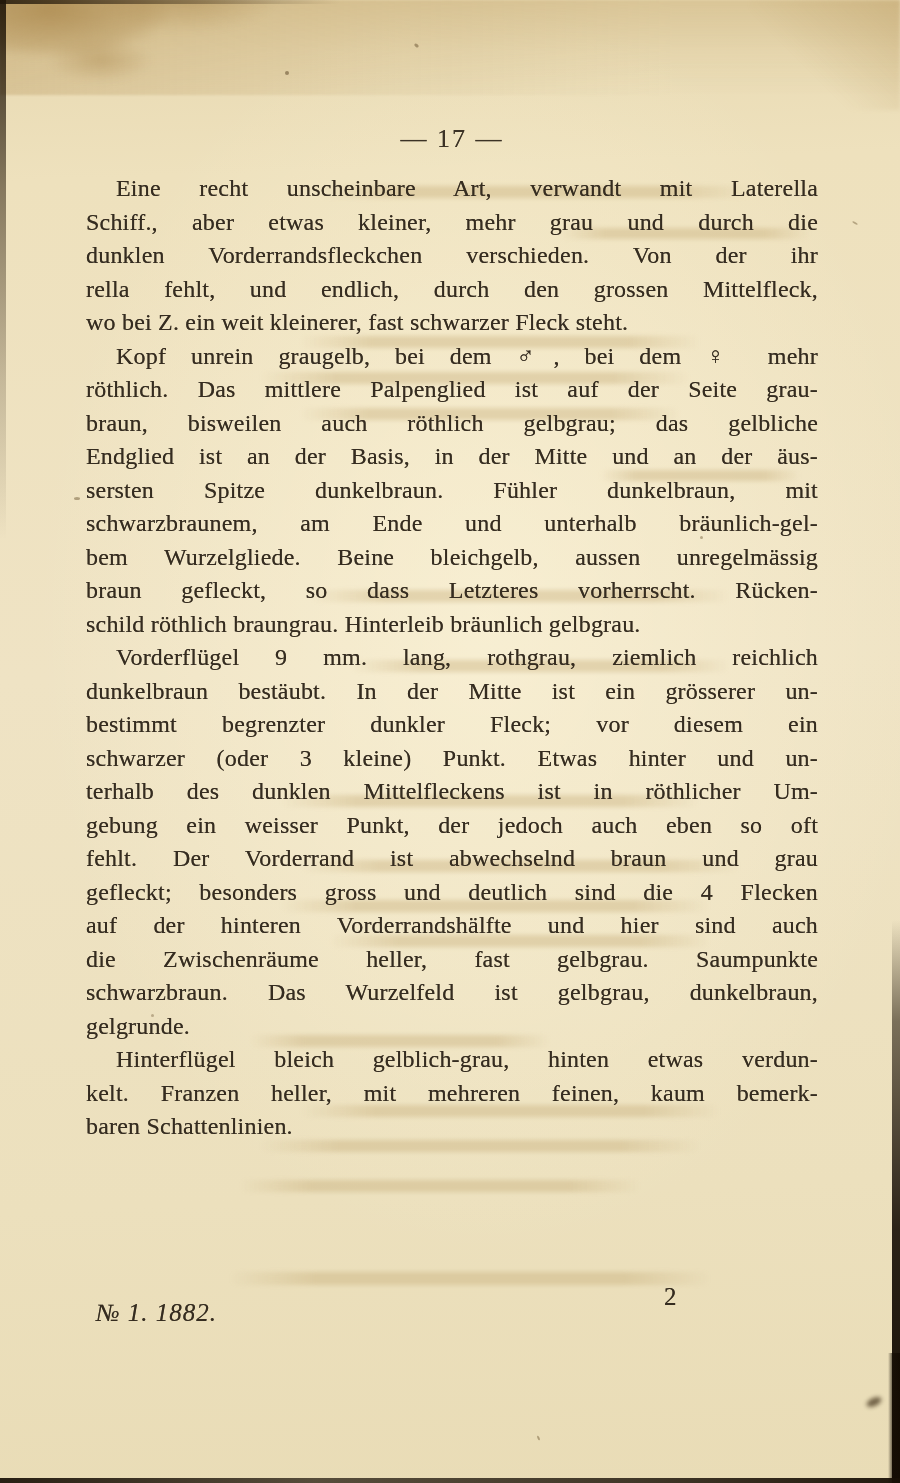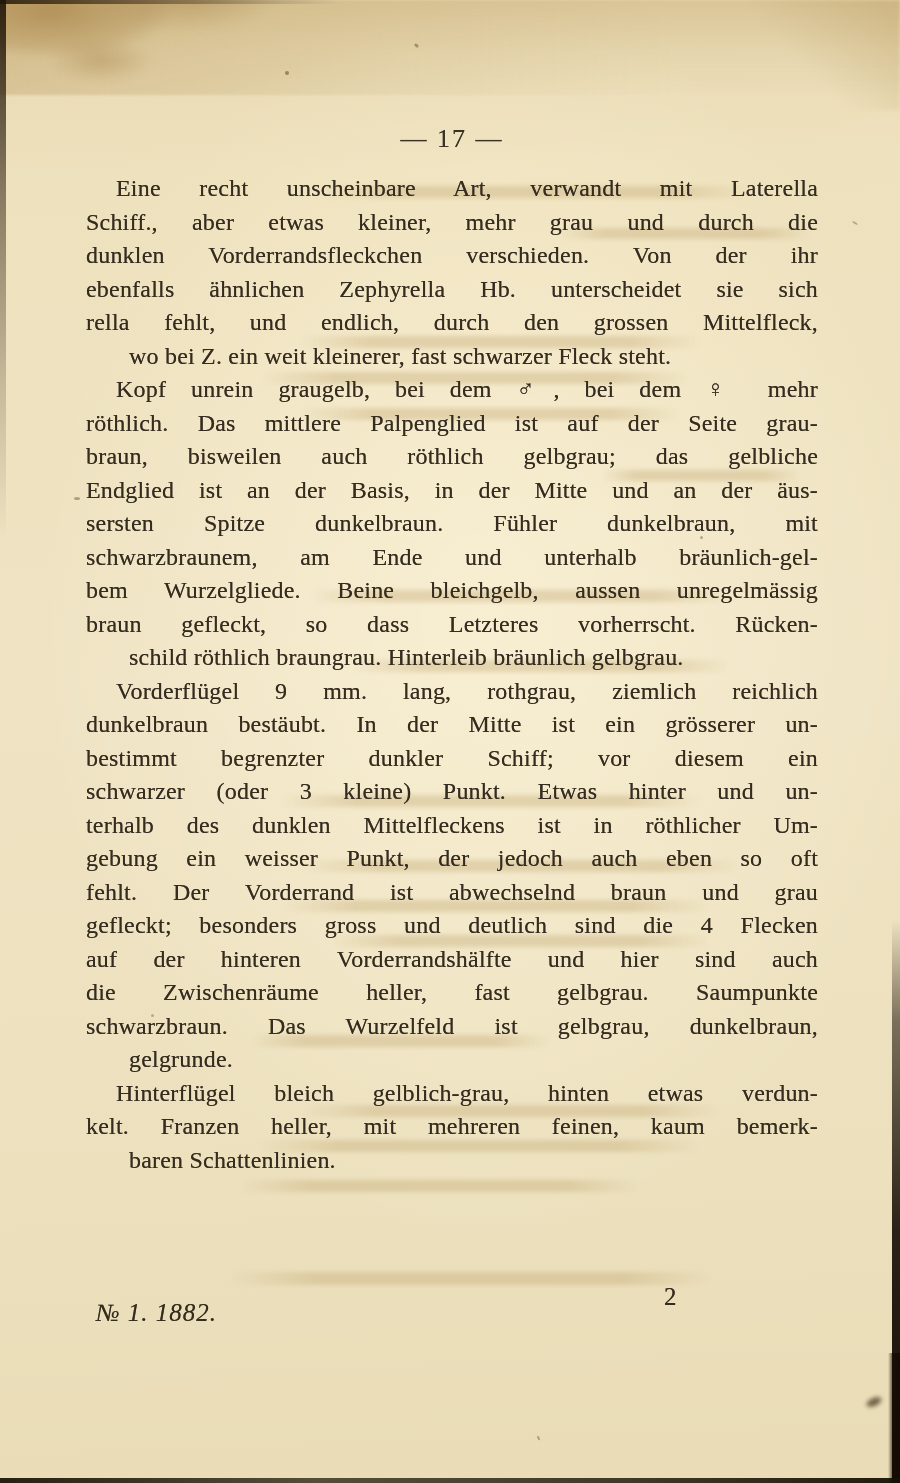--- a/index.html
+++ b/index.html
@@ -74,21 +74,21 @@
     color:#3b3225;
     text-shadow:0 0 .6px rgba(59,50,37,.75);
   }
   .text-block{
     position:absolute;top:172px;left:86px;width:732px;
     font-size:24px;line-height:33.5px;letter-spacing:.2px;
     text-shadow:0 0 .6px rgba(53,44,32,.7);
   }
   .line{text-align:justify;text-align-last:justify;height:33.5px;overflow:visible;}
   .line.first{text-indent:30px;}
-  .line.plast{text-align-last:left;margin-left:43px;}
+  .line.plast{text-align-last:left;}
   .page-footer{
     position:absolute;top:1283px;left:86px;width:732px;height:40px;
     font-size:25px;
     text-shadow:0 0 .6px rgba(53,44,32,.7);
   }
   .footer-issue{position:absolute;left:10px;top:16px;font-style:italic;letter-spacing:1px;}
   .footer-sig{position:absolute;left:578px;top:0;}
 </style>
 </head>
 <body>
@@ -134,39 +134,38 @@
 
   <div class="page-header">
     <span>— 17 —</span>
   </div>
 
   <div class="text-block" id="paragraphs">
       <div class="para">
         <div class="line first">Eine recht unscheinbare Art, verwandt mit Laterella</div>
         <div class="line">Schiff., aber etwas kleiner, mehr grau und durch die</div>
         <div class="line">dunklen Vorderrandsfleckchen verschieden. Von der ihr</div>
-        <div class="line">ebenfalls ähnlichen Zephyrella Hb. unterscheidet sie sich</div>
         <div class="line">rella fehlt, und endlich, durch den grossen Mittelfleck,</div>
         <div class="line plast">wo bei Z. ein weit kleinerer, fast schwarzer Fleck steht.</div>
       </div>
       <div class="para">
         <div class="line first">Kopf unrein graugelb, bei dem ♂, bei dem ♀ mehr</div>
         <div class="line">röthlich. Das mittlere Palpenglied ist auf der Seite grau-</div>
         <div class="line">braun, bisweilen auch röthlich gelbgrau; das gelbliche</div>
         <div class="line">Endglied ist an der Basis, in der Mitte und an der äus-</div>
         <div class="line">sersten Spitze dunkelbraun. Fühler dunkelbraun, mit</div>
         <div class="line">schwarzbraunem, am Ende und unterhalb bräunlich-gel-</div>
         <div class="line">bem Wurzelgliede. Beine bleichgelb, aussen unregelmässig</div>
         <div class="line">braun gefleckt, so dass Letzteres vorherrscht. Rücken-</div>
         <div class="line plast">schild röthlich braungrau. Hinterleib bräunlich gelbgrau.</div>
       </div>
       <div class="para">
         <div class="line first">Vorderflügel 9 mm. lang, rothgrau, ziemlich reichlich</div>
         <div class="line">dunkelbraun bestäubt. In der Mitte ist ein grösserer un-</div>
-        <div class="line">bestimmt begrenzter dunkler Schiff; vor diesem ein</div>
+        <div class="line">bestimmt begrenzter dunkler Fleck; vor diesem ein</div>
         <div class="line">schwarzer (oder 3 kleine) Punkt. Etwas hinter und un-</div>
         <div class="line">terhalb des dunklen Mittelfleckens ist in röthlicher Um-</div>
         <div class="line">gebung ein weisser Punkt, der jedoch auch eben so oft</div>
         <div class="line">fehlt. Der Vorderrand ist abwechselnd braun und grau</div>
         <div class="line">gefleckt; besonders gross und deutlich sind die 4 Flecken</div>
         <div class="line">auf der hinteren Vorderrandshälfte und hier sind auch</div>
         <div class="line">die Zwischenräume heller, fast gelbgrau. Saumpunkte</div>
         <div class="line">schwarzbraun. Das Wurzelfeld ist gelbgrau, dunkelbraun,</div>
         <div class="line plast">gelgrunde.</div>
       </div>

